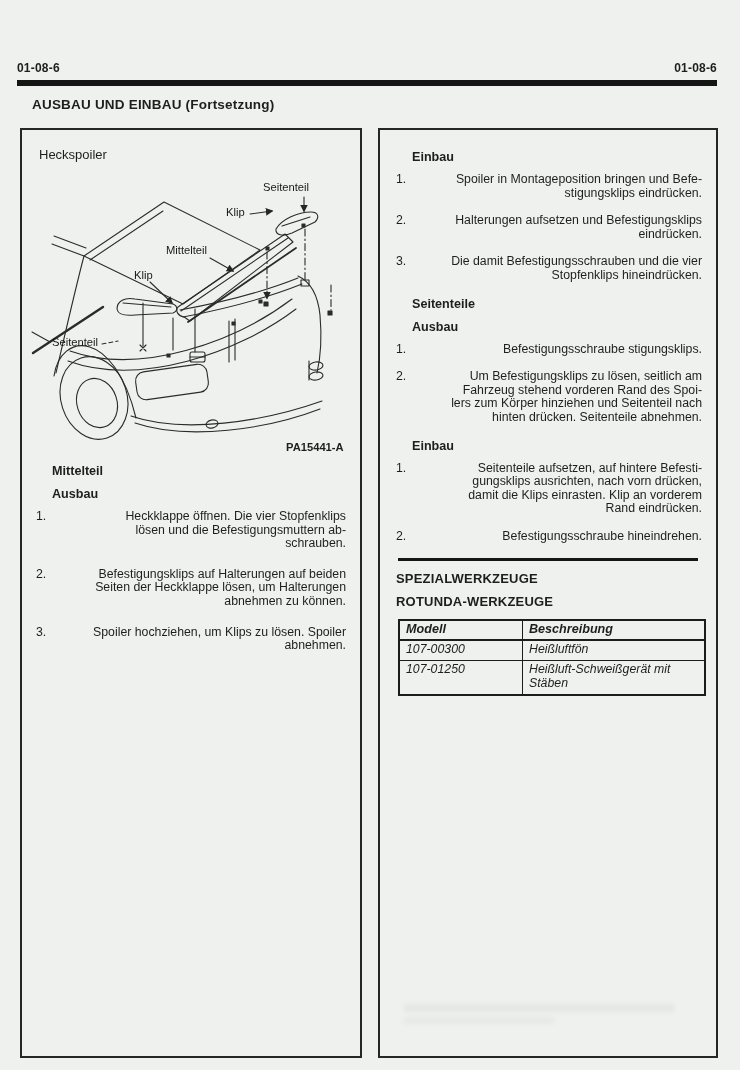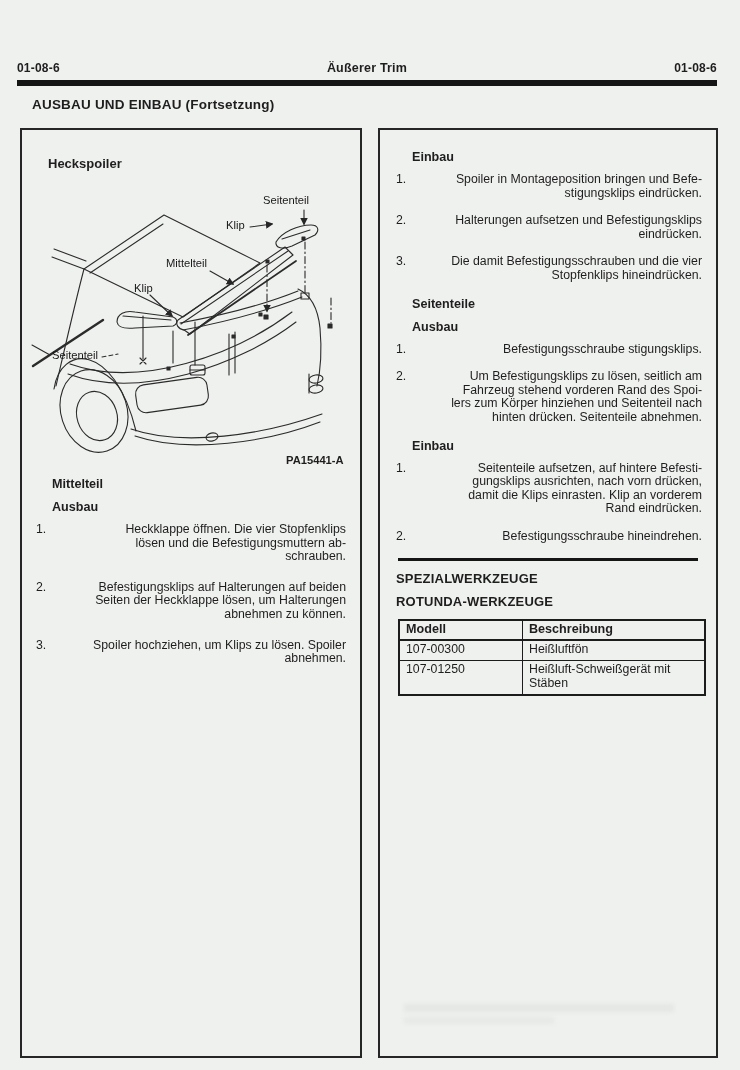--- a/index.html
+++ b/index.html
@@ -13,57 +13,56 @@
        font-size:12px;font-weight:bold;letter-spacing:.2px;}
   .hdr .l{flex:1;text-align:left;}
   .hdr .c{flex:1;text-align:center;font-size:12.5px;}
   .hdr .r{flex:1;text-align:right;}
   .hdr-rule{position:absolute;left:17px;top:80px;width:700px;height:6px;background:#151515;}
   .page-title{position:absolute;left:32px;top:97px;margin:0;font-size:13.5px;font-weight:bold;letter-spacing:.2px;}
   
   .box{position:absolute;top:128px;height:930px;border:2px solid #262626;box-sizing:border-box;background:transparent;}
   .box.left{left:20px;width:342px;padding:12px 14px 12px 14px;}
   .box.right{left:378px;width:340px;padding:12px 14px 12px 16px;}
-  h2.boxtitle{margin:12px;padding-top:2px;font-size:13px;font-weight:bold;}
+  h2.boxtitle{margin:3px;padding-top:2px;font-size:13px;font-weight:normal;}
   h3.sec{margin:2px 16px 9px;font-size:12.6px;font-weight:bold;}
   h3.sec.first{margin-top:8px;}
   
   .fig{position:relative;width:332px;height:292px;margin:8px 0 2px -6px;}
   .fig svg{position:absolute;left:0;top:0;}
   .fig-label{position:absolute;font-size:11.2px;color:#191919;white-space:nowrap;}
   .fig-id{position:absolute;font-size:11.2px;font-weight:bold;white-space:nowrap;}
   
   .steps{margin:0 0 2px;}
   .step{display:flex;margin:0 0 14px;font-size:12.3px;line-height:13.6px;}
   .box.left .step{margin-bottom:17px;}
   .step .n{flex:none;width:29px;}
   .step .t{flex:1;white-space:pre-line;text-align:right;}
   
   .thick-rule{height:3px;background:#151515;margin:12px 4px 10px 2px;}
   h2.tools{margin:0 0 8px;font-size:13px;font-weight:bold;letter-spacing:.2px;}
   h2.tools.sub{margin-bottom:10px;}
   table.tools{border-collapse:collapse;width:308px;margin-left:2px;border:2.2px solid #1c1c1c;
               font-size:12.3px;line-height:14.5px;table-layout:fixed;}
-  table.tools th,table.tools td{border:1.3px solid #1c1c1c;padding:1px 6px 3px;text-align:left;vertical-align:top;}
+  table.tools th,table.tools td{border:1.3px solid #1c1c1c;padding:1px 6px 3px;text-align:left;vertical-align:top;font-style:italic;}
   table.tools th{font-size:12.6px;font-weight:bold;border-bottom:2.6px solid #1c1c1c;}
   table.tools .c1{width:110px;}
   td.pre{white-space:pre-line;}
   
   .ghost{position:absolute;left:24px;bottom:32px;width:286px;}
   .ghost .g1{height:8px;background:#aeb4b1;opacity:.16;filter:blur(2px);margin-bottom:5px;width:270px;}
   .ghost .g2{height:7px;background:#aeb4b1;opacity:.13;filter:blur(2px);width:150px;}
 </style>
 </head>
 <body>
 
 <div class="page">
 
   <div class="hdr">
     <span class="l">01-08-6</span>
-    <span class="c">Äußerer Trim</span>
     <span class="r">01-08-6</span>
   </div>
   <div class="hdr-rule"></div>
 
   <h1 class="page-title">AUSBAU UND EINBAU (Fortsetzung)</h1>
 
   <section class="box left">
     <h2 class="boxtitle">Heckspoiler</h2>
 
     <div class="fig">

